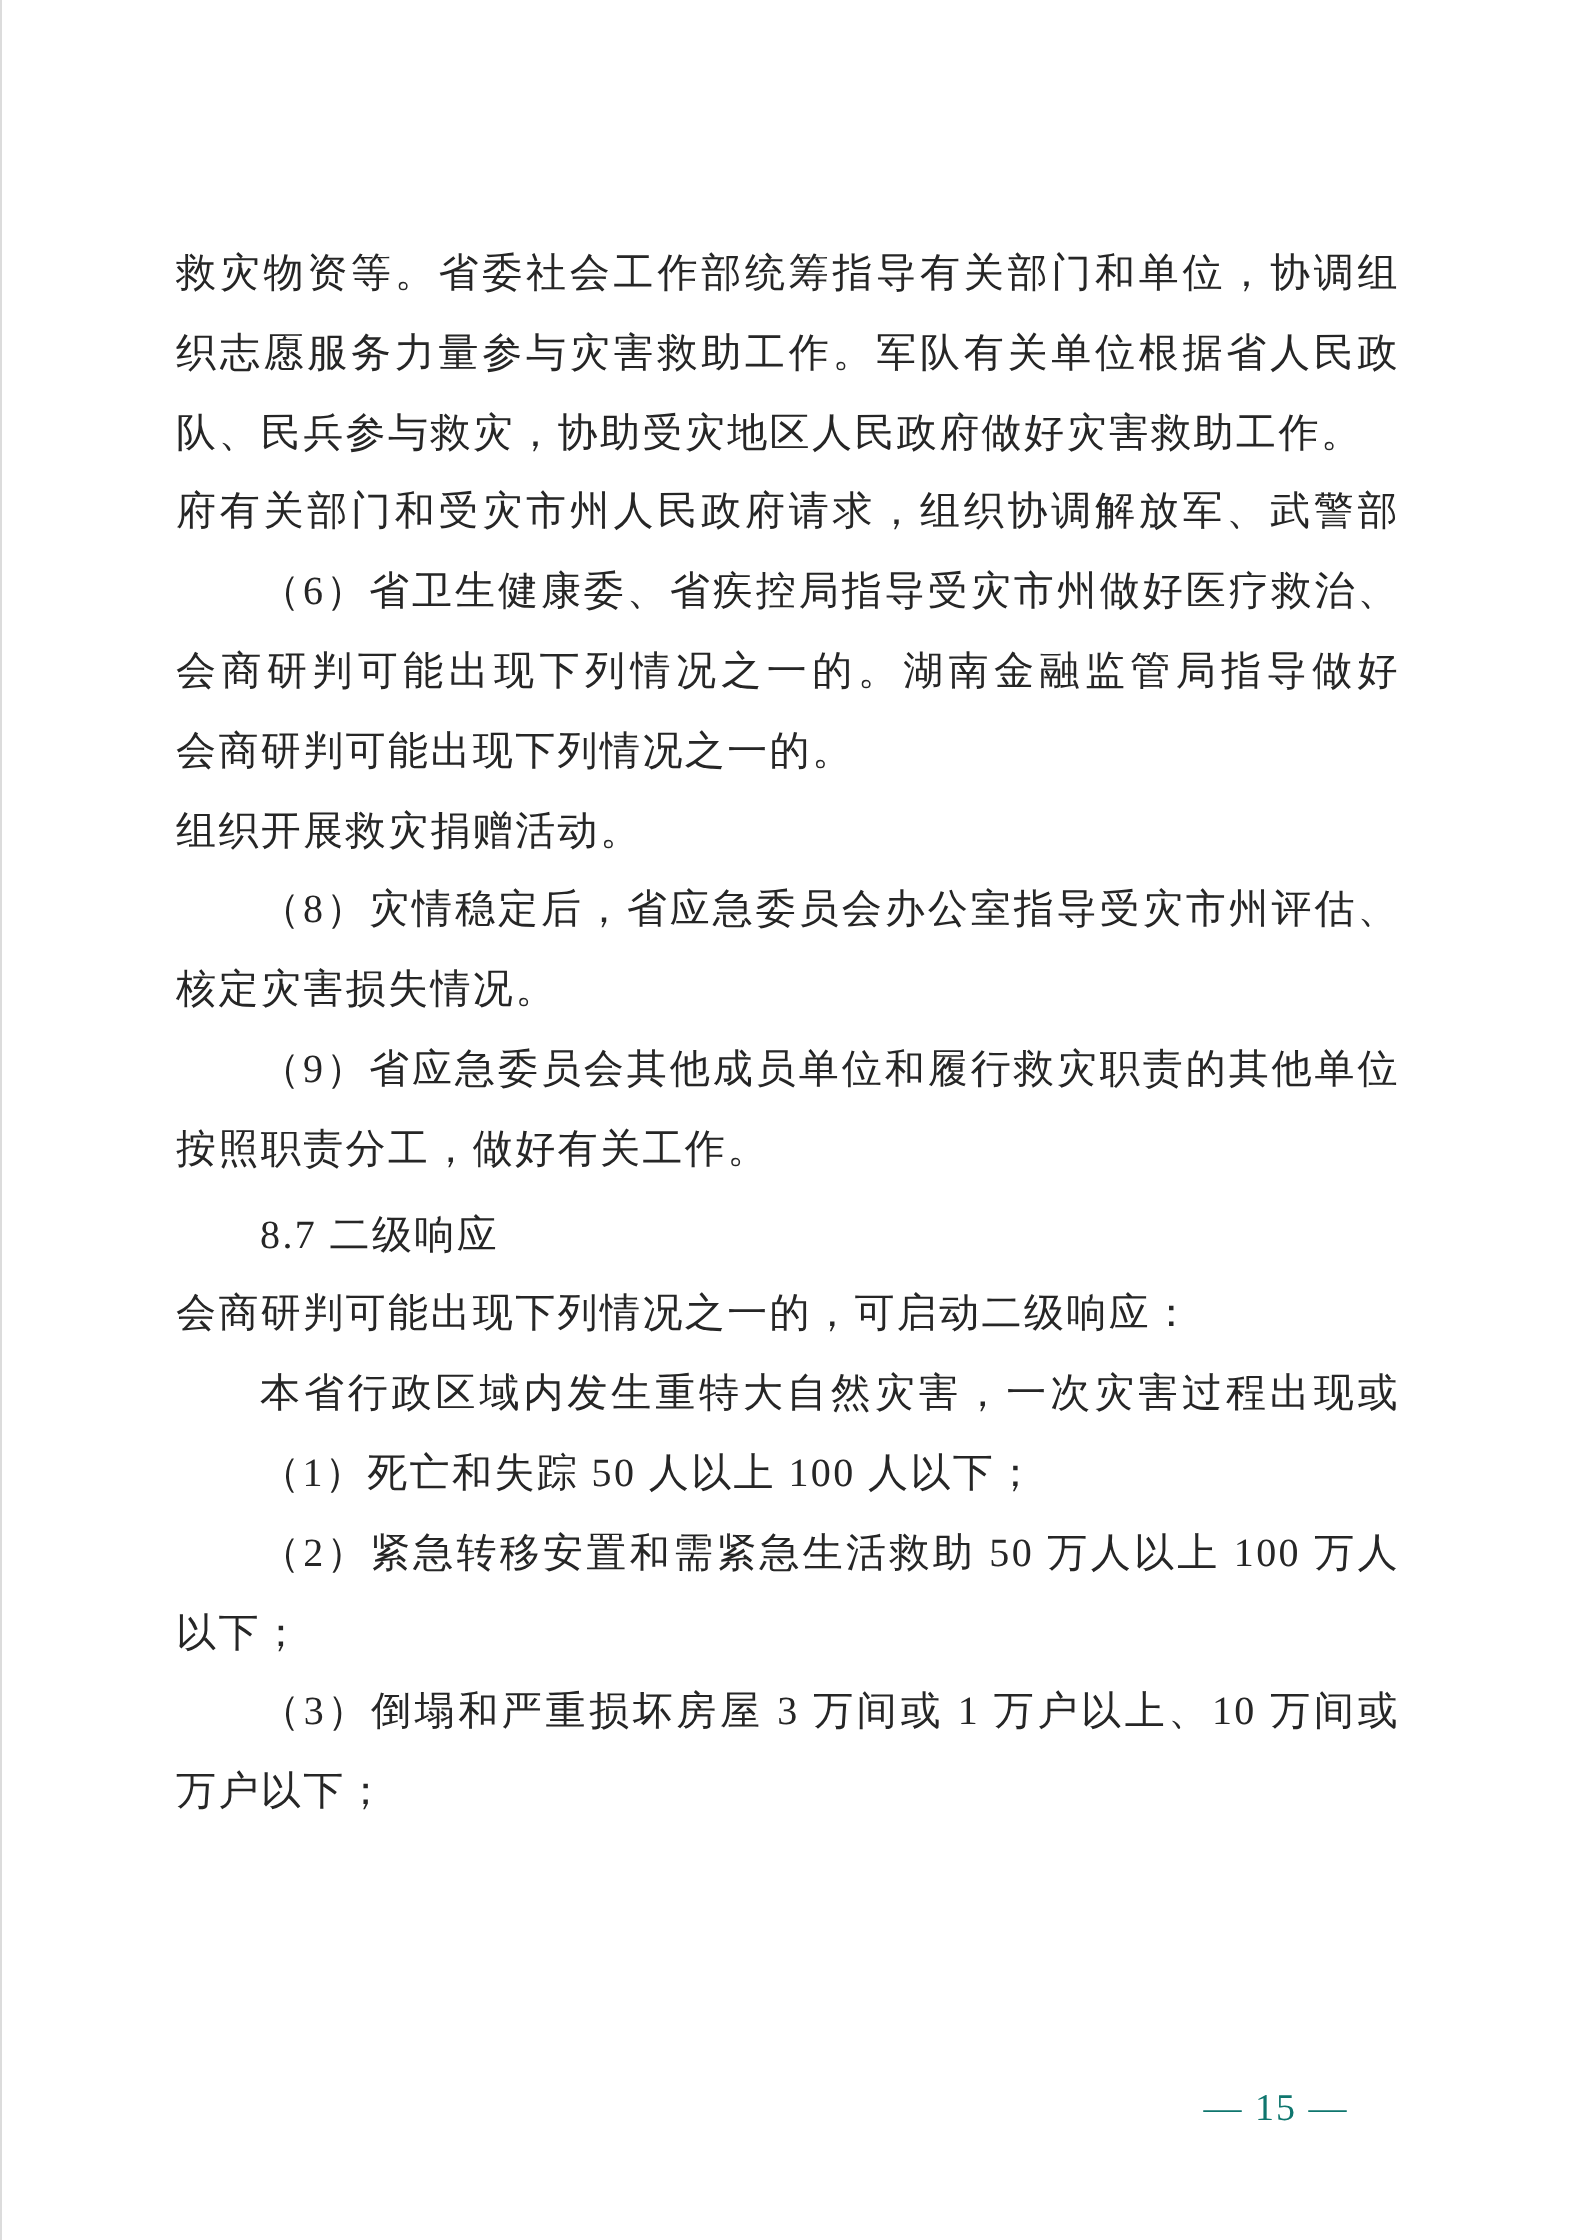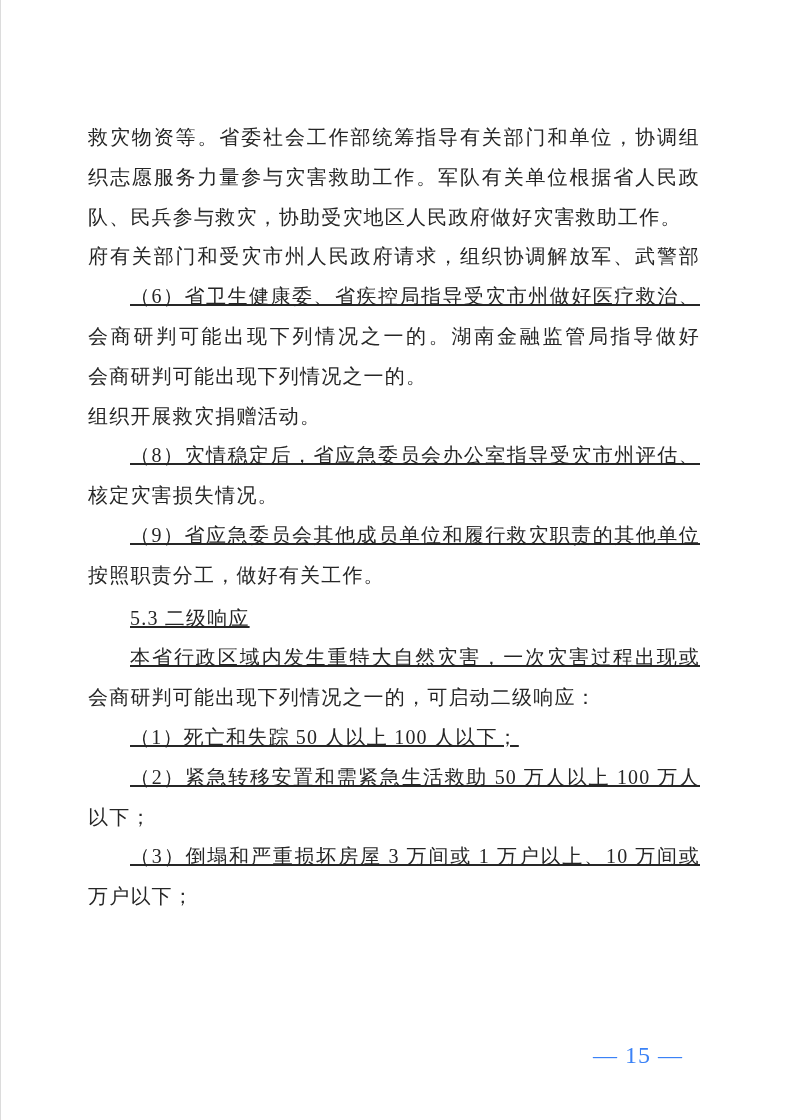--- a/index.html
+++ b/index.html
@@ -38,42 +38,41 @@
   }
   .line.justify {
     text-align: justify;
     text-align-last: justify;
     text-justify: inter-character;
     white-space: normal;
     overflow: hidden;
   }
   .line.indent {
     padding-left: 42px;
-    text-decoration: underline;
   }
   .line.indent.justify {
     
   }
   .line.heading {
     
   }
   .line.heading-first {
     margin-top: 3px;
   }
   .page-number {
     position: absolute;
     top: 1042px;
     left: 590px;
     width: 96px;
     height: 26px;
     line-height: 26px;
     text-align: center;
-    font-size: 24px;
+    font-size: 19px;
     letter-spacing: 1px;
-    color: #3b82f6;
+    color: #0f766e;
   }
 </style>
 </head>
 <body>
 
 <div class="page">
   <div class="scan-edge-left"></div>
 
   <div class="doc-body">
 
@@ -82,23 +81,23 @@
       <div class="line">队、民兵参与救灾，协助受灾地区人民政府做好灾害救助工作。</div>
       <div class="line justify">府有关部门和受灾市州人民政府请求，组织协调解放军、武警部</div>
       <div class="line justify indent">（6）省卫生健康委、省疾控局指导受灾市州做好医疗救治、</div>
       <div class="line justify">会商研判可能出现下列情况之一的。湖南金融监管局指导做好</div>
       <div class="line">会商研判可能出现下列情况之一的。</div>
       <div class="line">组织开展救灾捐赠活动。</div>
       <div class="line justify indent">（8）灾情稳定后，省应急委员会办公室指导受灾市州评估、</div>
       <div class="line">核定灾害损失情况。</div>
       <div class="line justify indent">（9）省应急委员会其他成员单位和履行救灾职责的其他单位</div>
       <div class="line">按照职责分工，做好有关工作。</div>
-      <div class="line indent heading heading-first">5.3 二级响应</div>
+      <div class="line indent heading heading-first">8.7 二级响应</div>
+      <div class="line">会商研判可能出现下列情况之一的，可启动二级响应：</div>
       <div class="line justify indent">本省行政区域内发生重特大自然灾害，一次灾害过程出现或</div>
-      <div class="line">会商研判可能出现下列情况之一的，可启动二级响应：</div>
       <div class="line indent">（1）死亡和失踪 50 人以上 100 人以下；</div>
       <div class="line justify indent">（2）紧急转移安置和需紧急生活救助 50 万人以上 100 万人</div>
       <div class="line">以下；</div>
       <div class="line justify indent">（3）倒塌和严重损坏房屋 3 万间或 1 万户以上、10 万间或 3</div>
       <div class="line">万户以下；</div>
     </div>
 
   <div class="page-number">— 15 —</div>
 </div>
 

